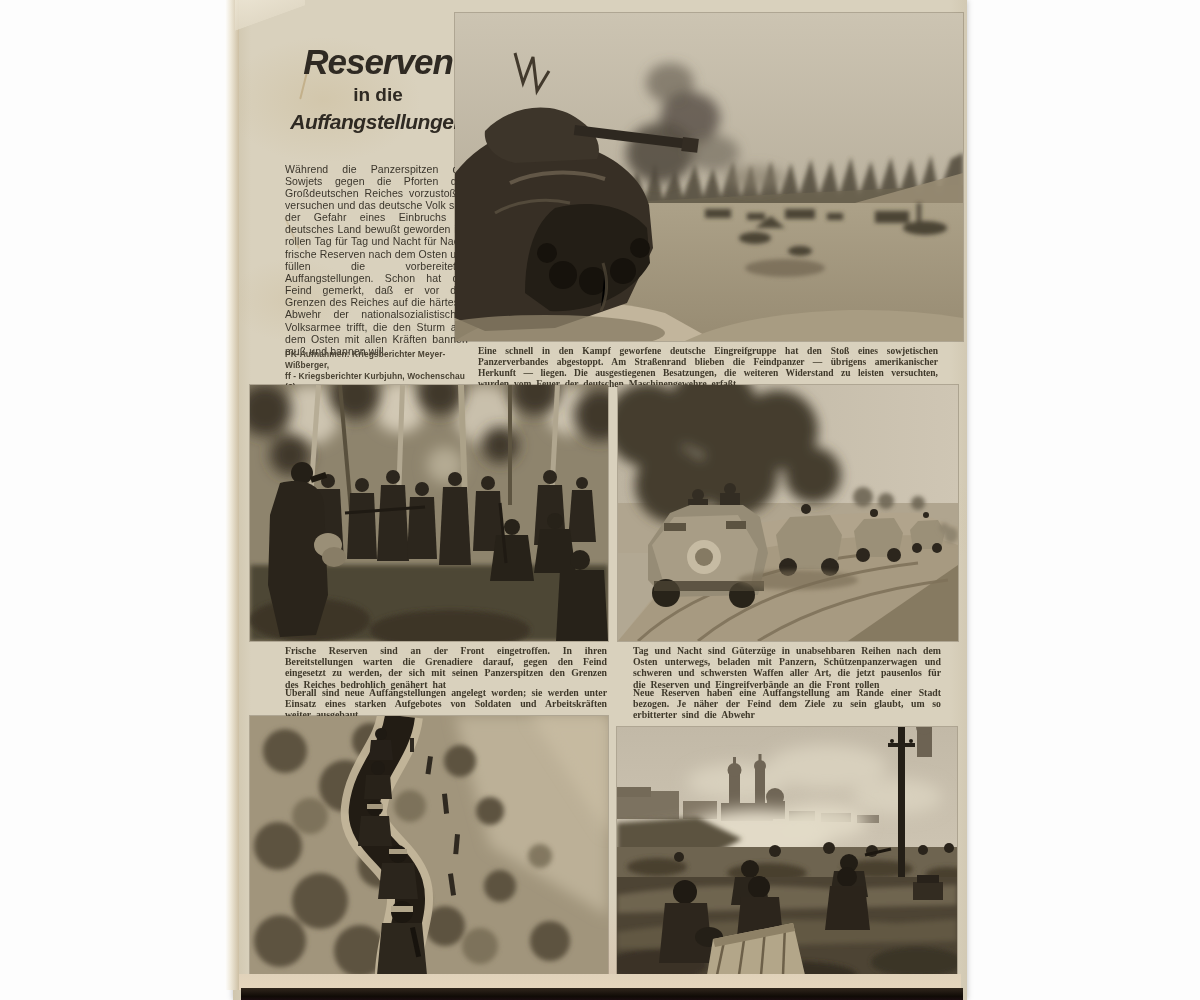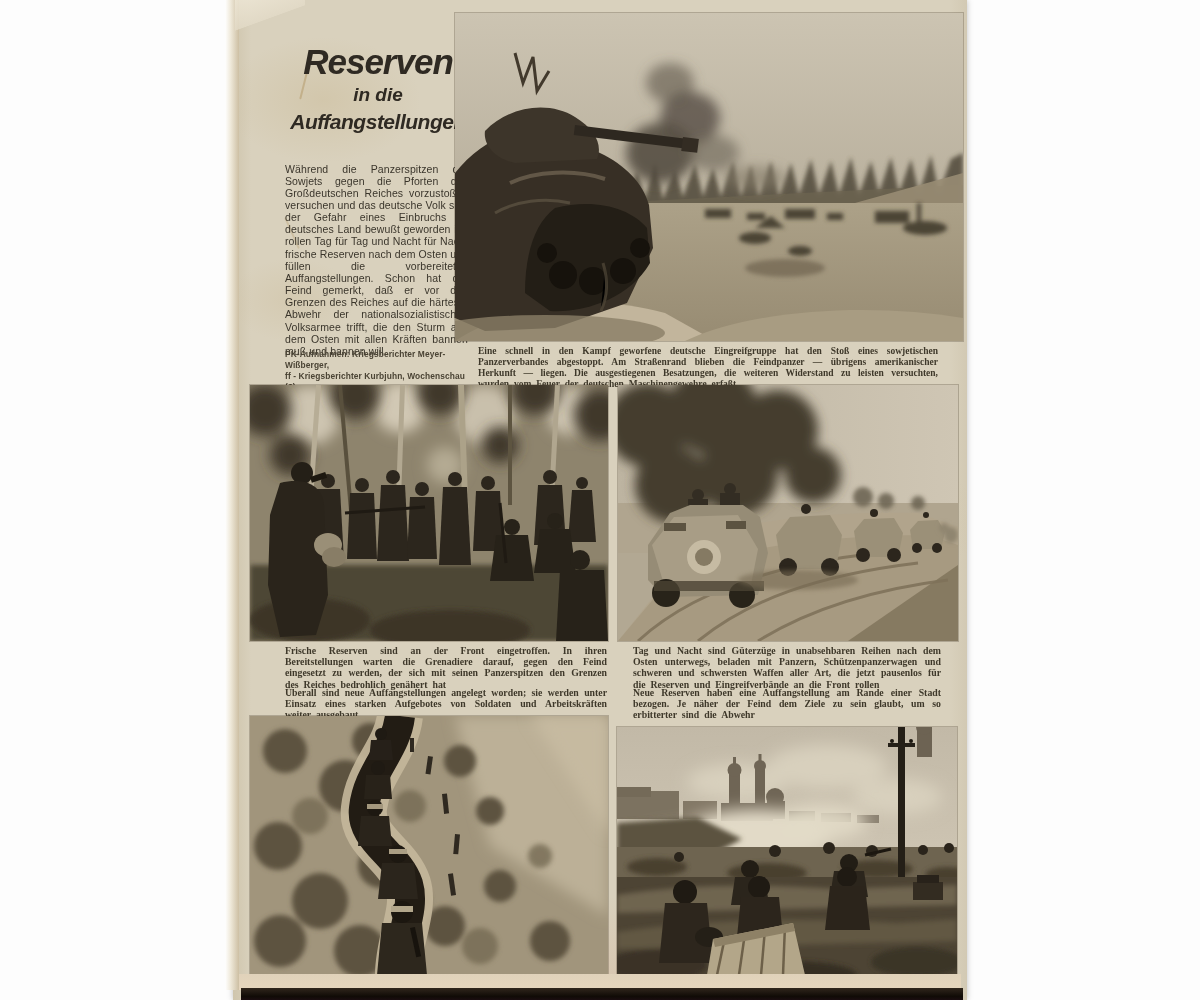--- a/index.html
+++ b/index.html
@@ -18,21 +18,21 @@
         background:linear-gradient(90deg,#ffffff 0,#efe9da 40%,#cdbfa3 100%);}
   .corner-fold{position:absolute;left:2px;top:0;width:70px;height:42px;
         background:linear-gradient(160deg,#efe8d7 0%,#e3dbc8 45%,transparent 46%);opacity:.8;}
   .scratch{position:absolute;left:72px;top:52px;width:2px;height:48px;background:#b49a6c;
         transform:rotate(14deg);opacity:.55;border-radius:2px;}
   .scratch2{position:absolute;left:58px;top:216px;width:2px;height:34px;background:#bfa97e;
         transform:rotate(-24deg);opacity:.45;border-radius:2px;}
 
   .masthead{position:absolute;left:40px;top:44px;width:210px;text-align:center;color:#2f2a23;}
   .hl1{font-size:35px;font-weight:700;font-style:italic;letter-spacing:-1px;line-height:1;}
-  .hl2{font-size:19px;font-weight:700;font-style:italic;margin-top:6px;line-height:1;}
+  .hl2{font-size:19px;font-weight:700;margin-top:6px;line-height:1;}
   .hl3{font-size:21px;font-weight:700;font-style:italic;margin-top:7px;letter-spacing:-.5px;line-height:1;}
 
   .intro{position:absolute;left:52px;top:152px;width:183px;font-size:10.5px;line-height:12.15px;
         color:#3a352b;text-align:justify;letter-spacing:.1px;}
   .credit{position:absolute;left:52px;top:349px;width:190px;font-size:8.4px;font-weight:700;
         color:#4a4334;line-height:11px;letter-spacing:.1px;}
 
   .photo{position:absolute;outline:1px solid rgba(50,40,25,.25);background:#b2a893;}
   .photo svg{display:block;width:100%;height:100%;}
 

